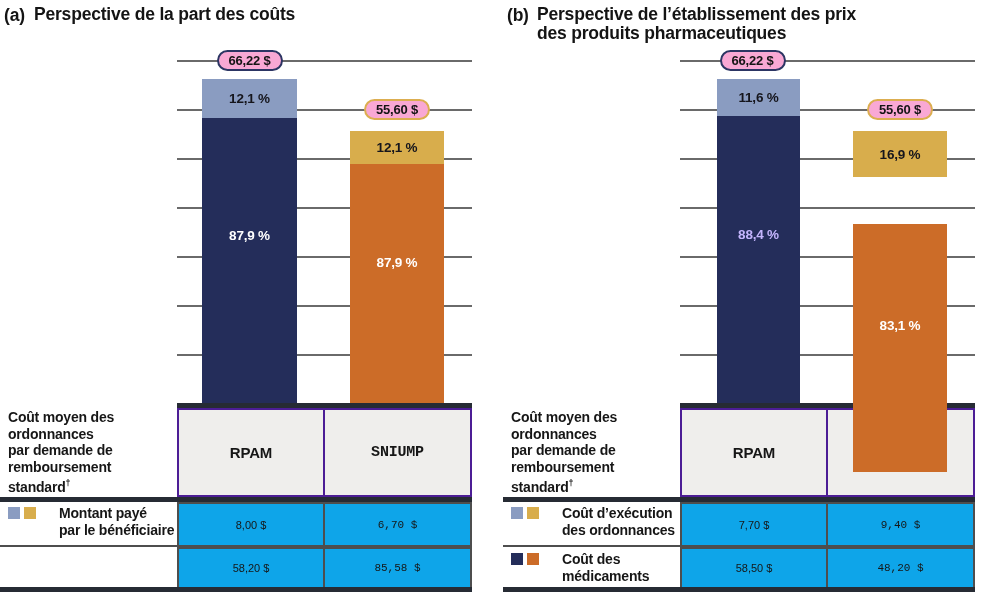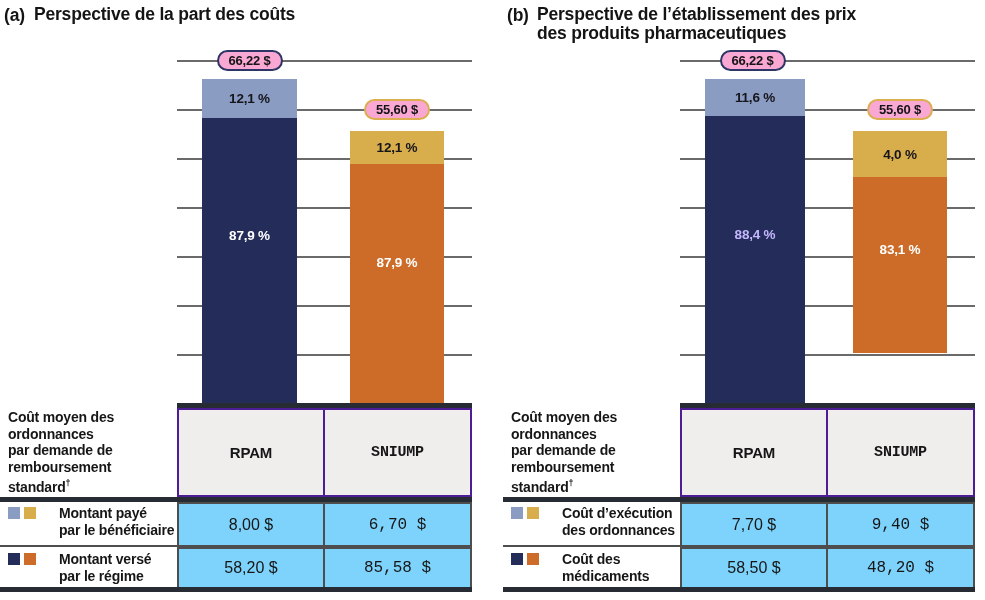--- a/index.html
+++ b/index.html
@@ -25,22 +25,22 @@
   .seg-bottom .seg-label{top:41%;transform:translateY(-50%);}
   .pill{position:absolute;z-index:3;background:#f9a8d4;border:2px solid #2c3563;border-radius:12px;
         display:flex;align-items:center;justify-content:center;font-weight:bold;font-size:13px;
         letter-spacing:-0.2px;color:#141414;box-sizing:border-box;}
 
   
   .axis-bar{position:absolute;left:177px;top:403px;width:295px;height:5px;background:#262b34;}
   .hcell{position:absolute;top:408px;height:89px;background:#efeeec;border:2px solid #4c1d95;
          box-sizing:border-box;display:flex;align-items:center;justify-content:center;
          font-weight:bold;font-size:15px;letter-spacing:-0.2px;}
-  .bcell{position:absolute;background:#7dd3fc;border:2px solid #4e4e4e;box-sizing:border-box;
-         display:flex;align-items:center;justify-content:center;font-size:16px;}
+  .bcell{position:absolute;background:#0ea5e9;border:2px solid #4e4e4e;box-sizing:border-box;
+         display:flex;align-items:center;justify-content:center;font-size:11px;}
   .c1{left:177px;width:148px;}
   .c2{left:323px;width:149px;font-family:Liberation Mono, monospace;}
   .row1{top:502px;height:45px;}
   .row2{top:547px;height:42px;}
   .thick{position:absolute;left:0;width:472px;background:#262b34;}
   .thick-head{top:497px;height:5px;}
   .thick-bottom{top:587px;height:5px;}
   .rowsep{position:absolute;left:0;top:545px;width:472px;height:2px;background:#4e4e4e;}
 
   .corner{position:absolute;left:8px;top:409px;font-weight:bold;font-size:14px;
@@ -112,26 +112,20 @@
       <span class="swatch" style="background: rgb(138, 156, 193);"></span>
       <span class="swatch" style="background: rgb(216, 173, 76);"></span>
       <span class="lrow-label">Montant payé
 par le bénéficiaire</span>
     </div>
     <div class="bcell c1 row1">8,00 $</div>
     <div class="bcell c2 row1">6,70 $</div>
 
     <div class="rowsep"></div>
 
-    <div class="lrow lrow-2">
-      <span class="swatch" style="background: rgb(36, 45, 90);"></span>
-      <span class="swatch" style="background: rgb(204, 108, 40);"></span>
-      <span class="lrow-label">Montant versé
-par le régime</span>
-    </div>
     <div class="bcell c1 row2">58,20 $</div>
     <div class="bcell c2 row2">85,58 $</div>
 
     <div class="thick thick-bottom"></div>
   </div>
 
   <div class="panel panel-b">
     <div class="title">
       <span class="title-prefix">(b)</span>
       <span class="title-lines">Perspective de l’établissement des prix
@@ -142,33 +136,33 @@
       <div>
           <div class="gridline" style="top: 354px;"></div>
           <div class="gridline" style="top: 305px;"></div>
           <div class="gridline" style="top: 256px;"></div>
           <div class="gridline" style="top: 207px;"></div>
           <div class="gridline" style="top: 158px;"></div>
           <div class="gridline" style="top: 109px;"></div>
           <div class="gridline" style="top: 60px;"></div>
         </div>
 
-      <div class="bar" style="left: 202px; width: 100px; top: 78.522px; height: 324.478px;">
+      <div class="bar" style="left: 214px; width: 83px; top: 78.522px; height: 324.478px;">
         <div class="seg seg-top" style="height: 37.6394px; background: rgb(138, 156, 193);">
           <span class="seg-label" style="color: rgb(21, 21, 28);">11,6 %</span>
         </div>
         <div class="seg seg-bottom" style="height: 286.839px; background: rgb(36, 45, 90);">
           <span class="seg-label" style="color: #c4b5fd;">88,4 %</span>
         </div>
       </div>
       <div class="bar" style="left: 350px; width: 94px; top: 130.56px; height: 272.44px;">
         <div class="seg seg-top" style="height: 46.0424px; background: rgb(216, 173, 76);">
-          <span class="seg-label" style="color: rgb(21, 21, 28);">4,0 %</span>
-        </div>
-        <div class="seg seg-bottom" style="height: 176px; background: rgb(204, 108, 40);">
+          <span class="seg-label" style="color: rgb(21, 21, 28);">16,9 %</span>
+        </div>
+        <div class="seg seg-bottom" style="height: 248px; background: rgb(204, 108, 40); margin-top: 47px;">
           <span class="seg-label" style="color: rgb(255, 255, 255);">83,1 %</span>
         </div>
       </div>
 
       <div class="pill" style="left: 216.5px; top: 49.5px; width: 66px; height: 21px; border-color: rgb(44, 53, 99);">66,22 $</div>
       <div class="pill" style="left: 364px; top: 98.5px; width: 66px; height: 21px; border-color: rgb(220, 174, 80);">55,60 $</div>
     </div>
 
     <div class="axis-bar"></div>
 

